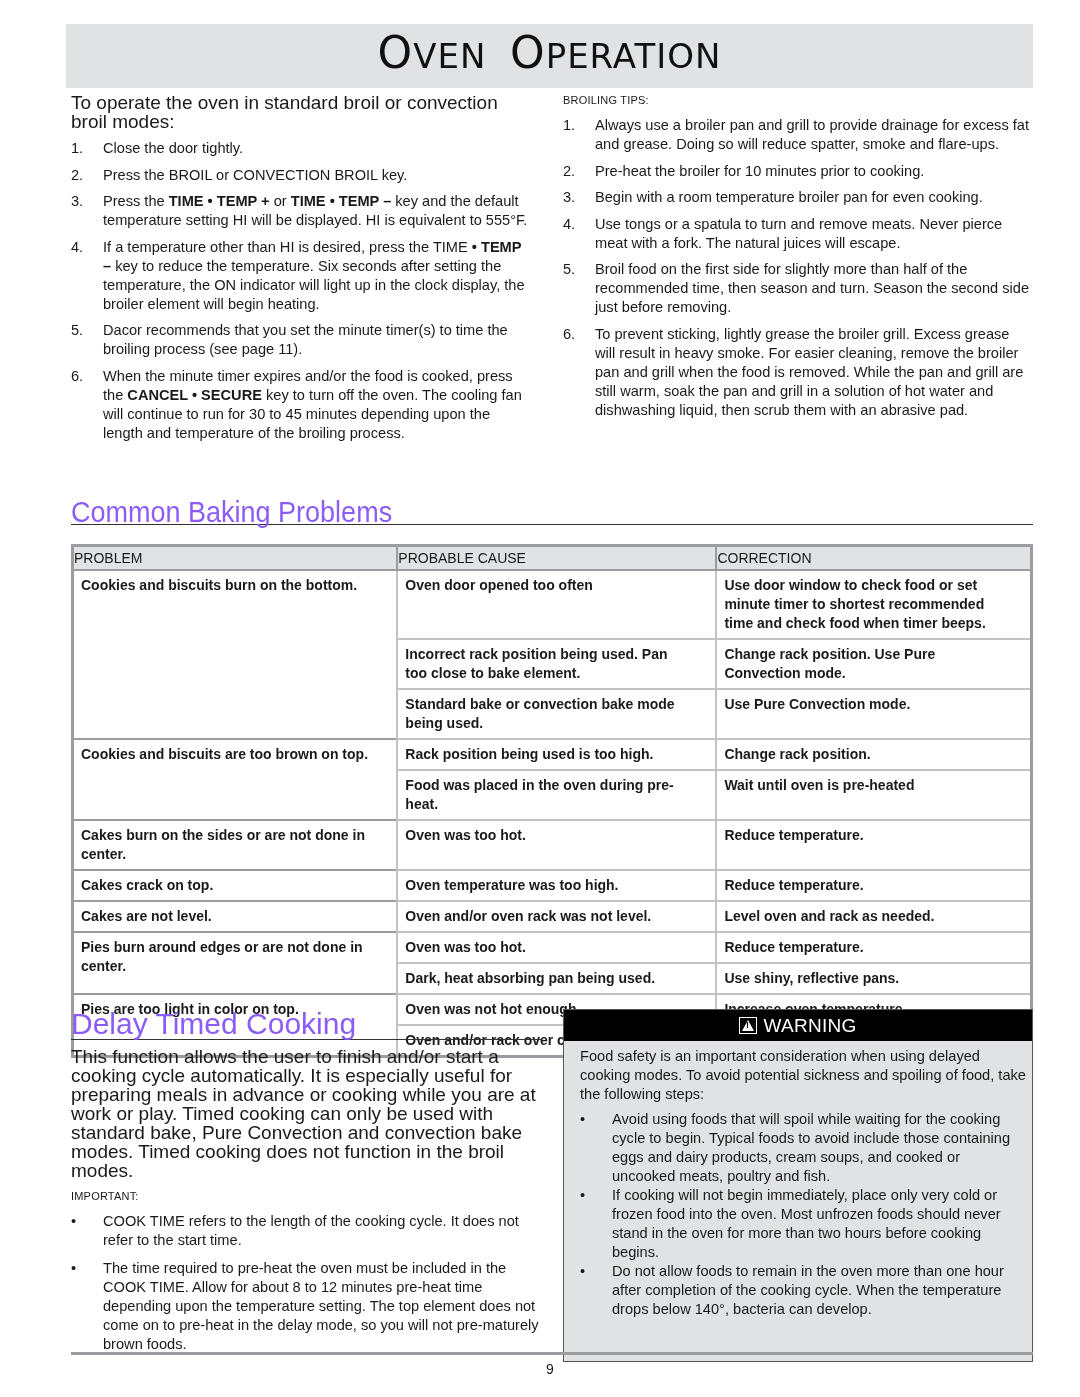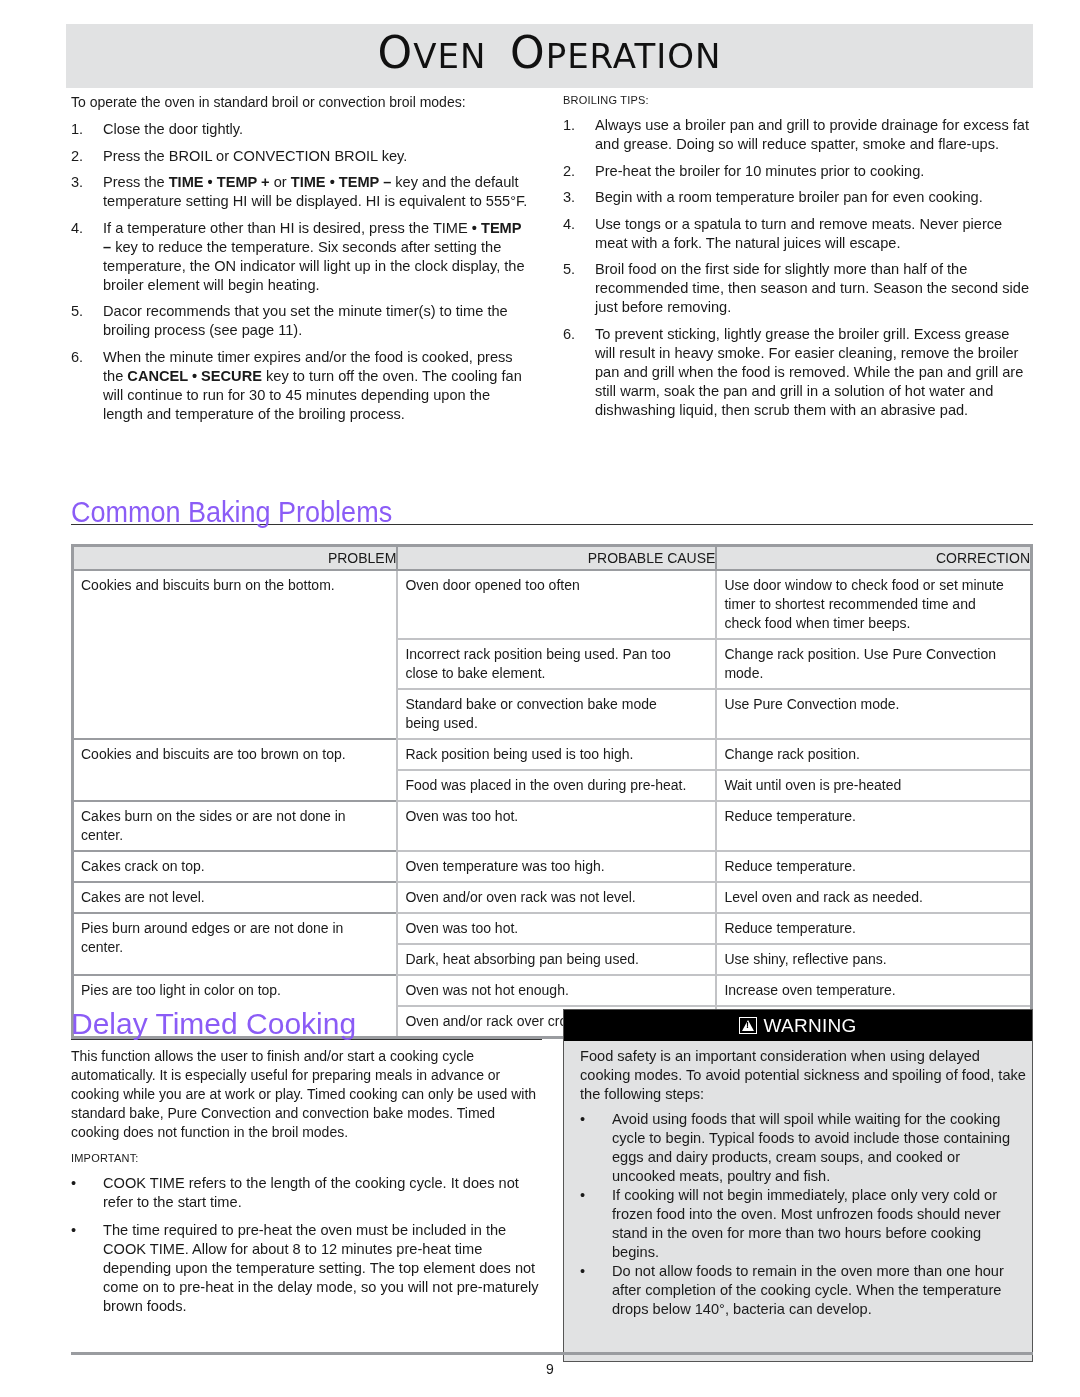--- a/index.html
+++ b/index.html
@@ -13,21 +13,21 @@
   .title-bar h1 {
     font-family: "DejaVu Sans", sans-serif; font-weight: normal;
     font-size: 34px; line-height: 58px; letter-spacing: 1px; color: #111;
     font-variant: small-caps;
   }
   .title-bar h1 .big { font-size: 44px; }
 
   .col-left { position: absolute; left: 71px; top: 93px; width: 462px; }
   .col-right { position: absolute; left: 563px; top: 93px; width: 468px; }
 
-  p.body { font-size: 14px; line-height: 19px; }
+  p.body { font-size: 19px; line-height: 19px; }
   .num-list { list-style: none; margin-top: 8px; }
   .num-list li { display: flex; font-size: 14.6px; line-height: 19px; margin-bottom: 7.5px; }
   .num-list li .n { width: 32px; flex: none; }
   .num-list li .t { flex: 1; }
   .small-caps-label { font-size: 11px; line-height: 15px; letter-spacing: 0.2px; }
   b { font-weight: bold; }
 
   .section-head {
     position: absolute; font-family: "Liberation Sans", sans-serif; font-weight: normal;
     font-size: 30px; line-height: 34px; color: #8b5cf6; border-bottom: 1px solid #333;
@@ -35,25 +35,26 @@
   .sh-baking { left: 71px; top: 495px; width: 962px; height: 30px; }
   .sh-baking span { display: inline-block; transform: scaleX(0.9); transform-origin: left; }
   .sh-delay { left: 71px; top: 1007px; width: 471px; height: 33px; }
 
   table.problems {
     position: absolute; left: 71px; top: 544px; width: 962px;
     border-collapse: collapse; border: 3px solid #9a9ca0; font-size: 14px;
   }
   table.problems th {
     background: #e1e2e3; font-weight: normal; height: 24px; font-size: 14px;
-    border: 2px solid #9a9ca0; text-align: right;
+    border: 2px solid #9a9ca0; text-align: left;
   }
   table.problems td {
     vertical-align: top; padding: 5px 25px 5px 7px; line-height: 19px;
     border: 2px solid #c2c3c6;
+    font-weight: bold;
   }
   table.problems td.prob { border-bottom: none; border-top: none; }
   table.problems tr.group-start td { border-top: 2px solid #9a9ca0; }
   .w1 { width: 326px; } .w2 { width: 320px; } .w3 { width: 316px; }
 
   .delay-body { position: absolute; left: 71px; top: 1047px; width: 470px; }
   .bullet-list { list-style: none; margin-top: 8px; }
   .bullet-list li { display: flex; font-size: 14.6px; line-height: 19px; margin-bottom: 9px; }
   .bullet-list li .b { width: 32px; flex: none; }
 

